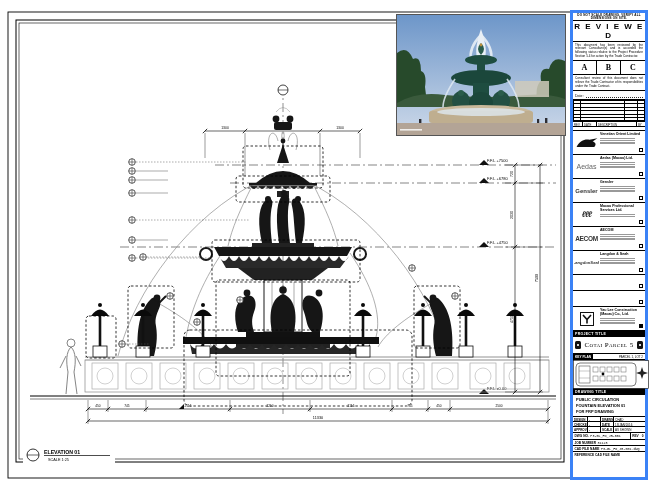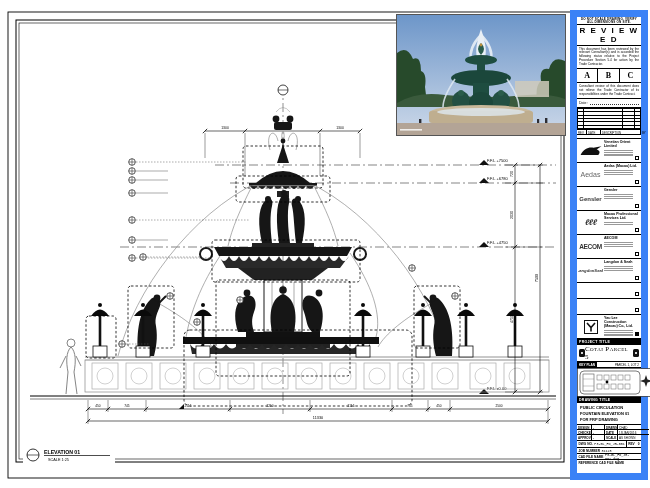--- a/index.html
+++ b/index.html
@@ -2,21 +2,21 @@
 <html><head>
 <meta charset="utf-8">
 <style>
   html,body{margin:0;padding:0;background:#e8e8e8;}
   .sheet{position:relative;width:650px;height:488px;background:#ffffff;overflow:hidden;
          font-family:"Liberation Sans", sans-serif;color:#000;}
   svg text{font-family:"Liberation Sans", sans-serif;}
   
   .photo{position:absolute;left:396px;top:14px;width:170px;height:122px;border:1px solid #555;box-sizing:border-box;background:#7d9fcb;}
   
-  .tb{position:absolute;left:570px;top:10px;width:78px;height:470px;border:7px solid #3b82f6;
+  .tb{position:absolute;left:570px;top:10px;width:78px;height:470px;border:3px solid #3b82f6;
       box-sizing:border-box;display:flex;flex-direction:column;background:#fff;}
   .tb *{box-sizing:border-box;}
   .disclaimer{font-size:3px;font-weight:bold;text-align:center;border-bottom:1px solid #000;
       padding:1px 1px;letter-spacing:.2px;line-height:1.1;height:8px;overflow:hidden;}
   .rvw-title{font-size:8px;font-weight:bold;text-align:center;letter-spacing:1.5px;
       border-bottom:1px solid #000;padding:1px 0;}
   .rvw-body{font-size:3.1px;line-height:1.25;padding:1.5px 2px;text-align:justify;border-bottom:1px solid #000;}
   .abc{display:grid;grid-template-columns:1fr 1fr 1fr;border-bottom:1px solid #000;height:14px;}
   .abc div{border-right:1px solid #000;font-family:"Liberation Serif",serif;font-weight:bold;
       font-size:8px;text-align:center;line-height:14px;}
@@ -32,21 +32,21 @@
   .clogo{width:25px;display:flex;align-items:center;justify-content:center;overflow:hidden;flex:none;}
   .cinfo{flex:1;padding-left:1px;overflow:hidden;}
   .cname{font-size:3.6px;font-weight:bold;line-height:1.15;}
   .addr{margin-top:1.5px;}
   .addr i{display:block;height:1.2px;background:#999;margin:1px 3px 0 0;width:80%;}
   .cbx{position:absolute;right:2px;bottom:2px;width:4.5px;height:4.5px;border:0.7px solid #000;background:#fff;}
   .cbx.filled{background:#000;}
   .brand{font-weight:bold;color:#333;}
   .brand.aedas{font-size:7px;color:#666;font-weight:normal;}
   .brand.gensler{font-size:6px;}
-  .brand.mps{font-size:8px;font-style:italic;letter-spacing:-1px;font-family:Liberation Mono, monospace;}
+  .brand.mps{font-size:8px;font-style:italic;letter-spacing:-1px;}
   .brand.aecom{font-size:6.5px;letter-spacing:-0.3px;}
   .brand.ls{font-size:4.2px;font-style:italic;}
   .emptybox{border-bottom:1px solid #000;height:16px;position:relative;}
   .hdrbar{background:#000;color:#fff;font-size:3.5px;font-weight:bold;padding:1px 2px;letter-spacing:.3px;height:6px;line-height:4px;}
   .ptitle{height:17px;border-bottom:1px solid #000;display:flex;align-items:center;justify-content:space-between;padding:0 2px;}
   .ptitle .nm{font-family:"Liberation Serif",serif;font-variant:small-caps;font-size:7px;letter-spacing:.4px;}
   .emblem{width:6px;height:8px;background:#111;border-radius:1.5px;position:relative;flex:none;}
   .emblem:after{content:"";position:absolute;left:2.2px;top:2.8px;width:1.6px;height:1.6px;background:#fff;border-radius:50%;}
   .kphead{display:flex;border-bottom:1px solid #000;height:6px;}
   .kphead .k1{background:#000;color:#fff;font-size:3.2px;font-weight:bold;padding:0 2px;line-height:6px;}

